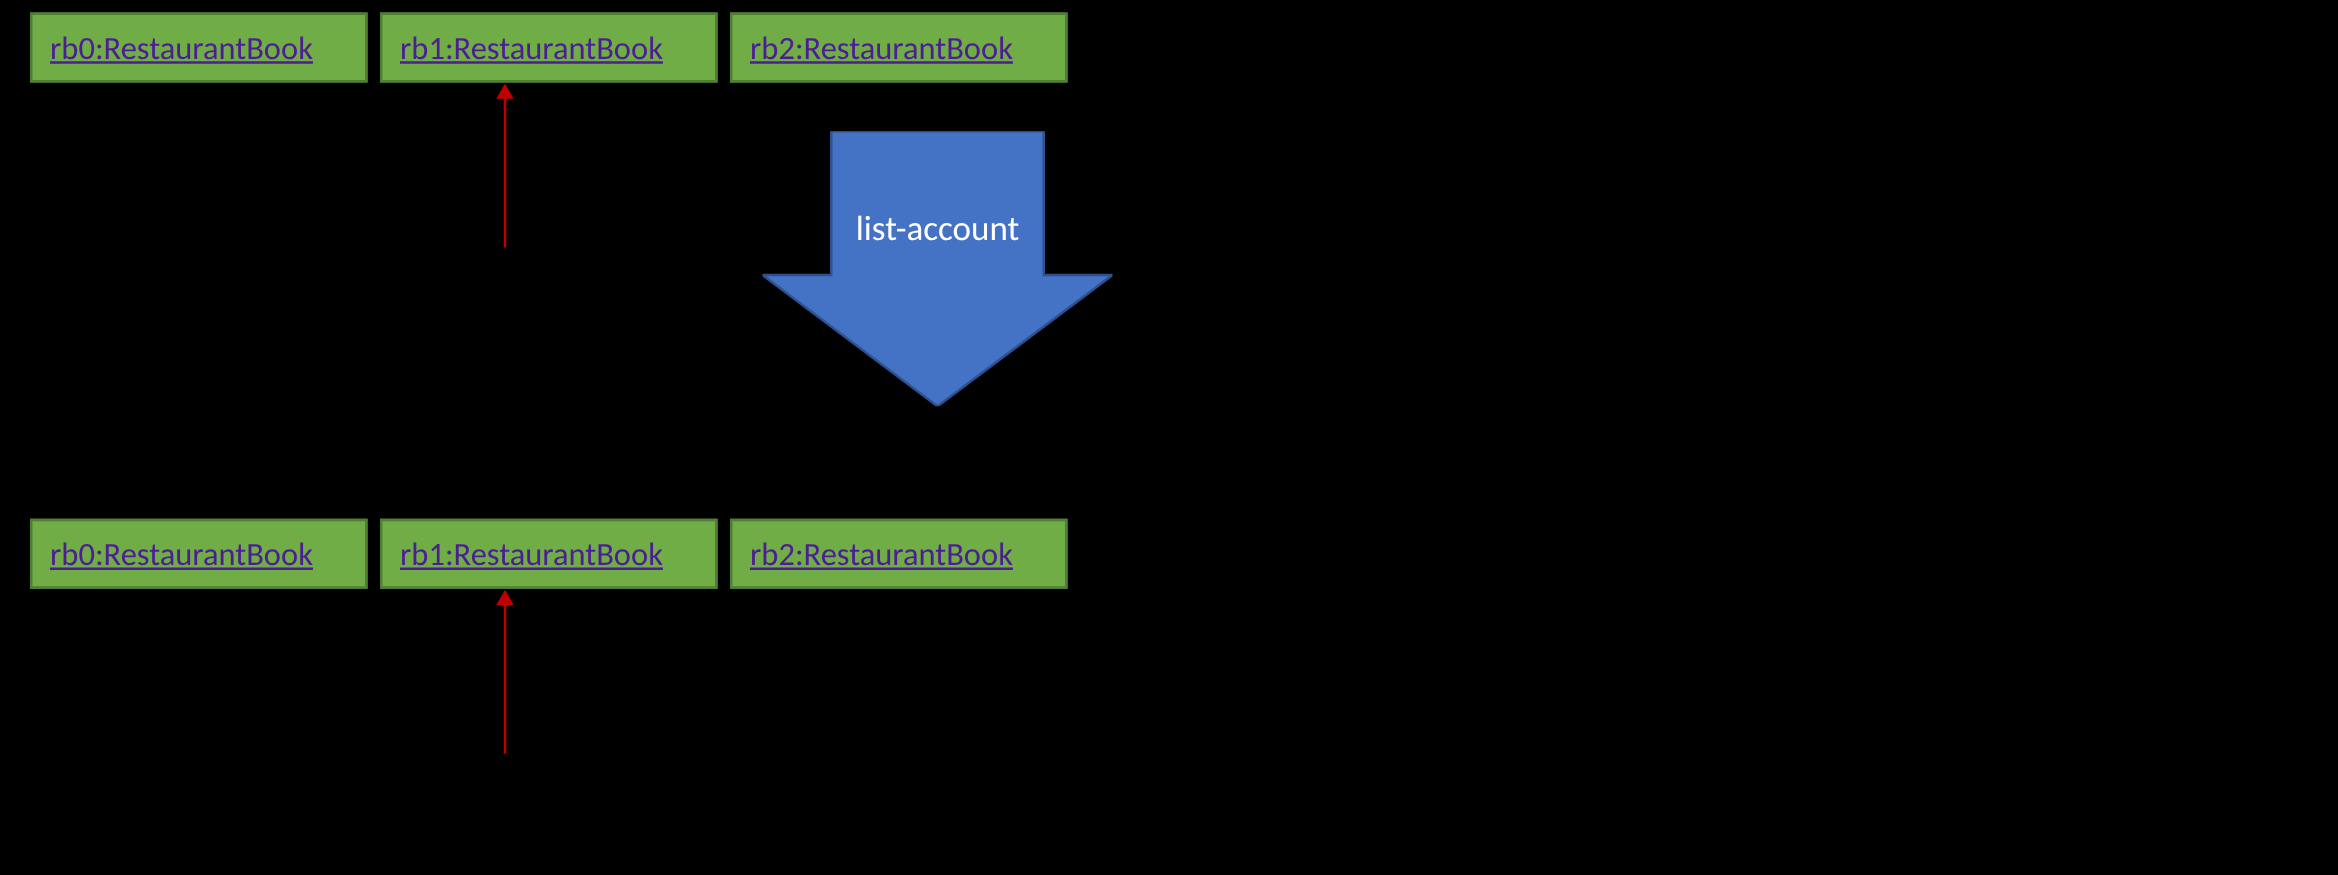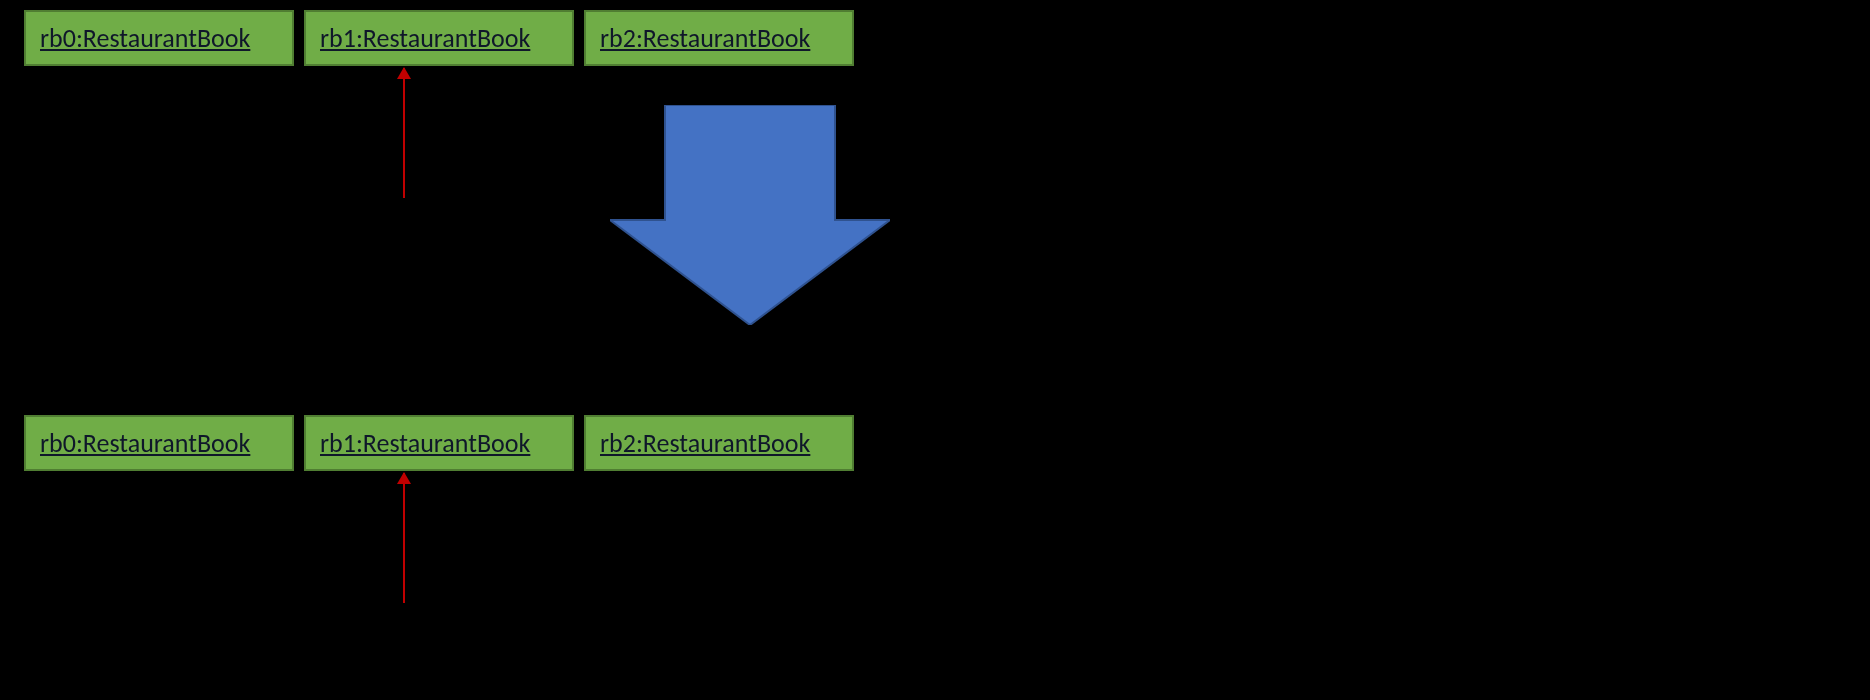--- a/index.html
+++ b/index.html
@@ -9,21 +9,21 @@
     height: 700px;
     background: #000;
     font-family: "Calibri", "Segoe UI", Arial, sans-serif;
     position: relative;
     overflow: hidden;
   }
   .obj-box {
     position: absolute;
     background: #70ad47;
     border: 2px solid #507e32;
-    color: #0f172a;
+    color: #4c1d95;
     font-size: 26px;
     padding: 0 14px;
     height: 56px;
     line-height: 52px;
     box-sizing: border-box;
     white-space: nowrap;
   }
   .obj-box span {
     text-decoration: underline;
   }
@@ -70,20 +70,21 @@
 <div class="obj-box" style="left:584px; top:10px; width:270px;">
   <span>rb2:RestaurantBook</span>
 </div>
 
 <div class="red-arrow" style="left:403px; top:68px; height:130px;"></div>
 
 <div class="big-arrow" style="left:610px; top:105px; width:280px; height:220px;">
   <svg viewBox="0 0 280 220" width="280" height="220">
     <path d="M55 0 H225 V115 H280 L140 220 L0 115 H55 Z" fill="#4472c4" stroke="#2f528f" stroke-width="2"></path>
   </svg>
+  <div class="big-arrow-label" style="top:60px;">list-account</div>
 </div>
 
 <div class="obj-box" style="left:24px; top:415px; width:270px;">
   <span>rb0:RestaurantBook</span>
 </div>
 <div class="obj-box" style="left:304px; top:415px; width:270px;">
   <span>rb1:RestaurantBook</span>
 </div>
 <div class="obj-box" style="left:584px; top:415px; width:270px;">
   <span>rb2:RestaurantBook</span>

